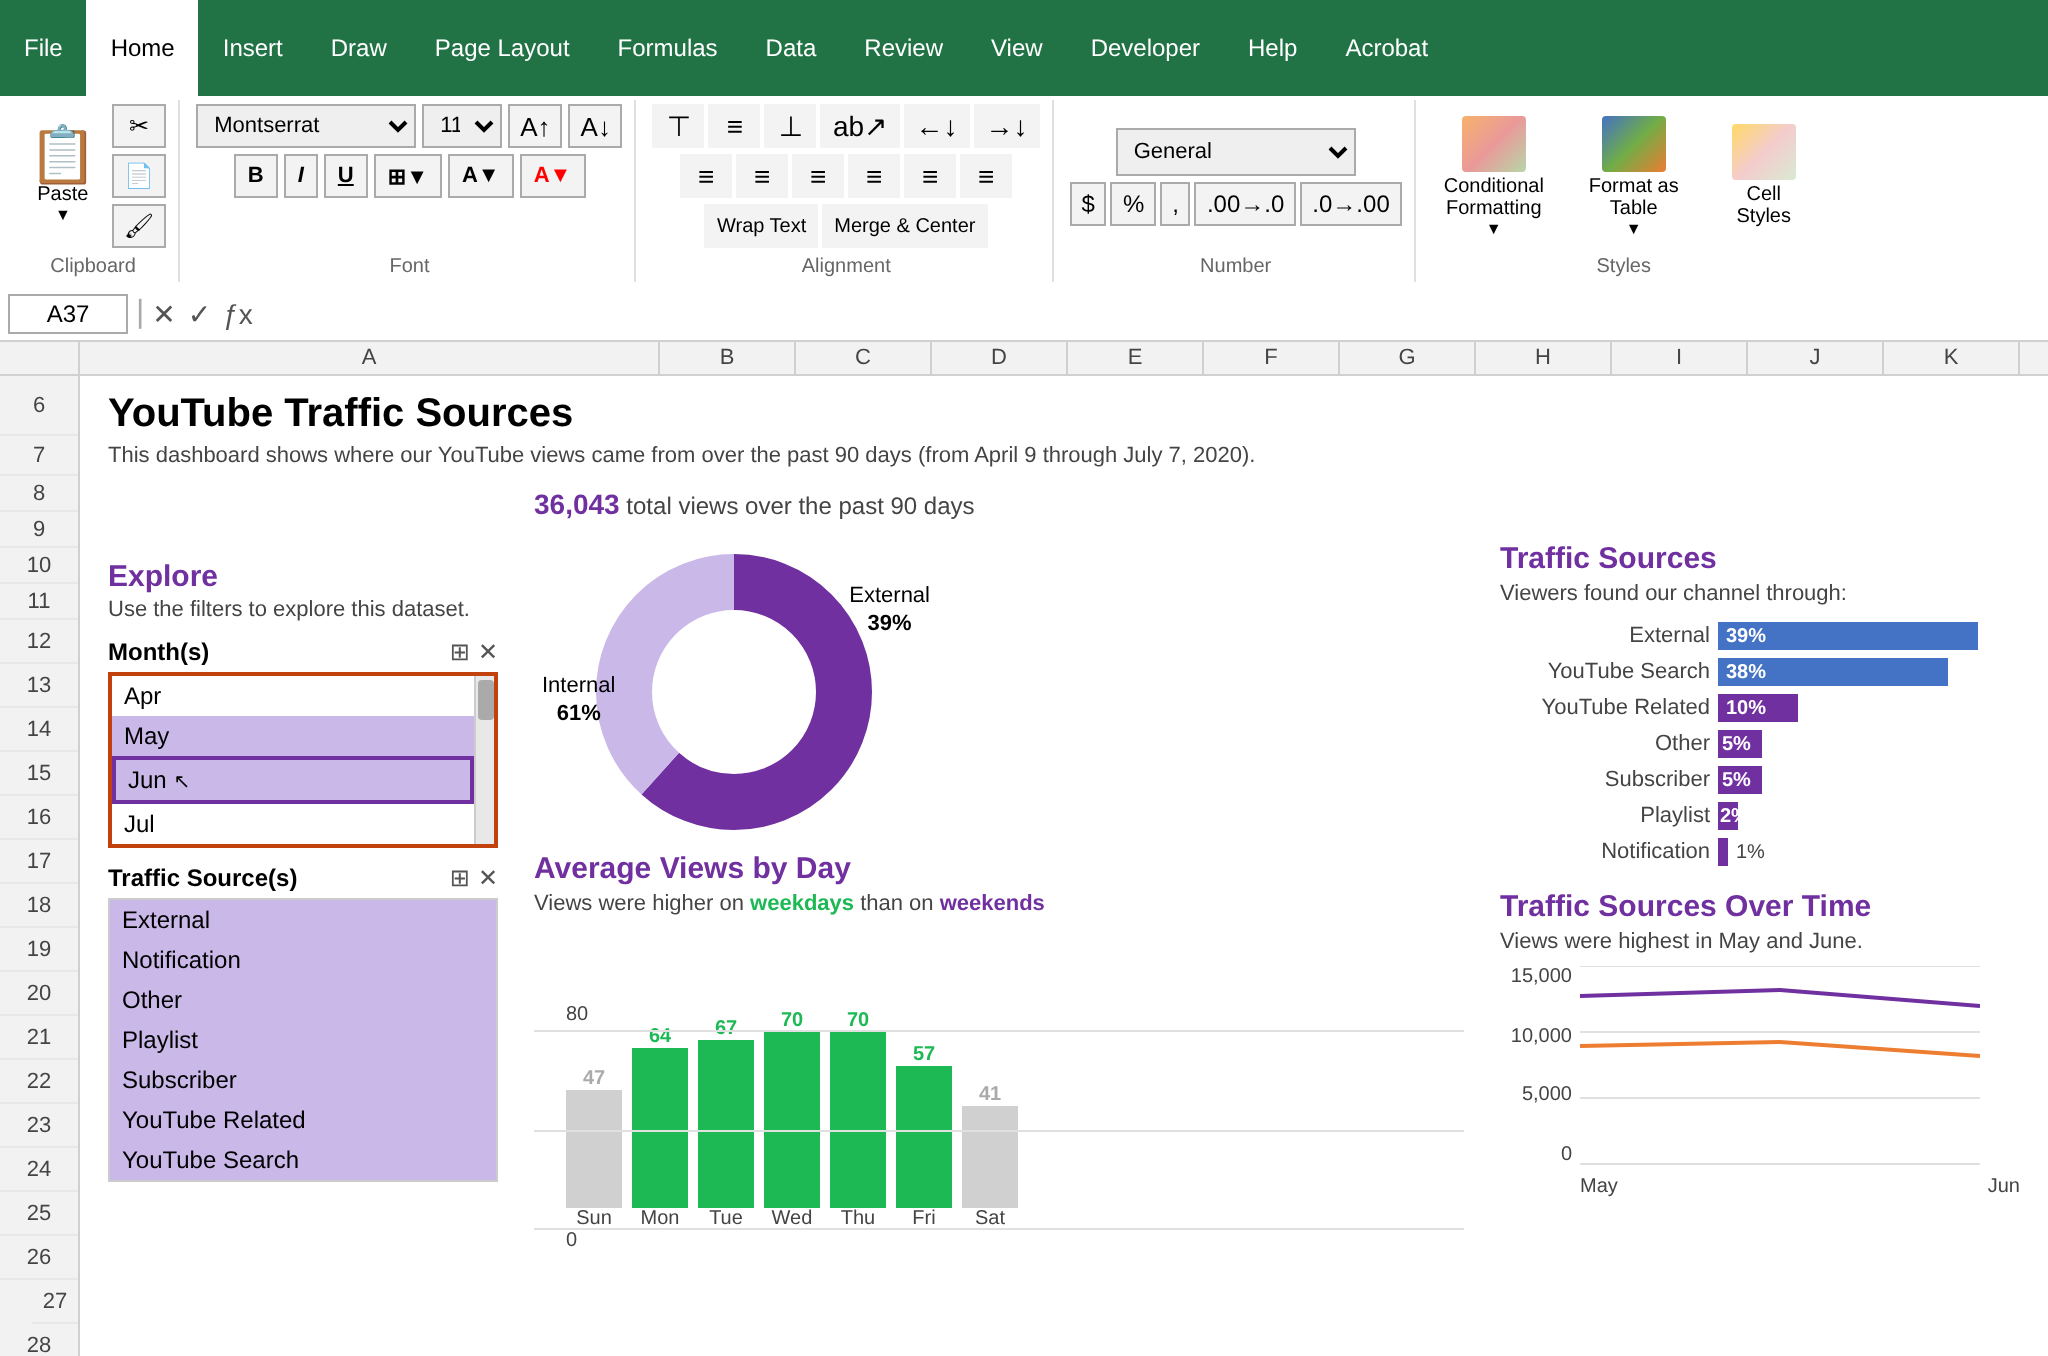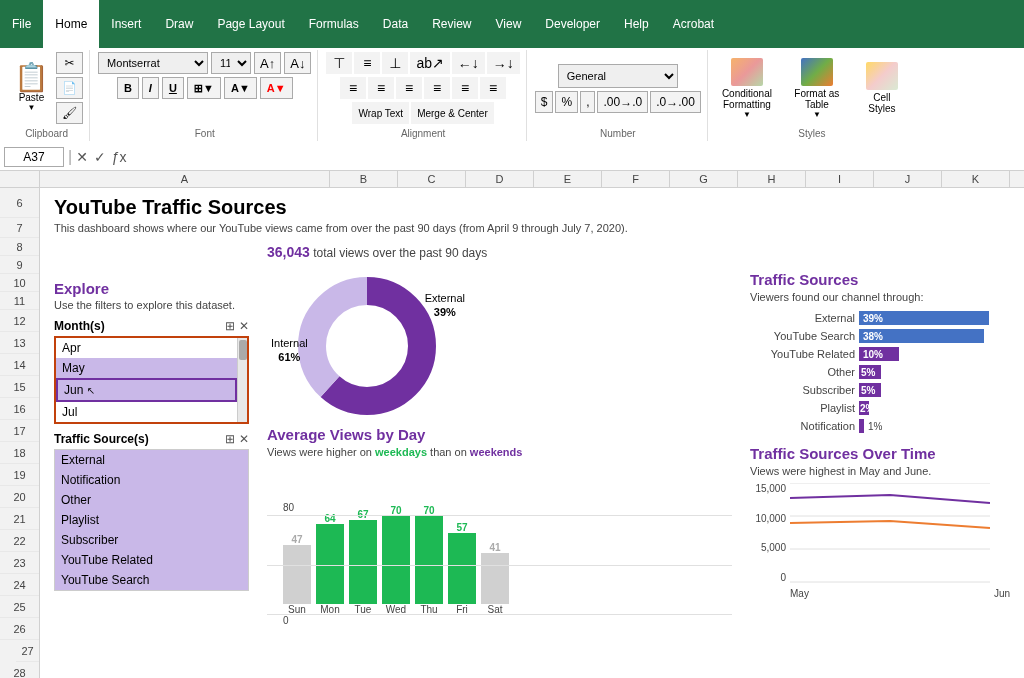--- a/index.html
+++ b/index.html
@@ -362,21 +362,21 @@
 
           <div>
             <div style="display:flex;align-items:center;gap:4px;margin-bottom:4px;">
               <span style="font-size:11px;color:#444;text-align:right;min-width:105px;">External</span>
               <div style="height:14px;background:#4472c4;width:130px;display:flex;align-items:center;">
                 <span style="font-size:10px;color:#fff;font-weight:bold;padding:0 4px;">39%</span>
               </div>
             </div>
             <div style="display:flex;align-items:center;gap:4px;margin-bottom:4px;">
               <span style="font-size:11px;color:#444;text-align:right;min-width:105px;">YouTube Search</span>
-              <div style="height:14px;background:#4472c4;width:125px;display:flex;align-items:center;">
+              <div style="height:14px;background:#4472c4;width:115px;display:flex;align-items:center;">
                 <span style="font-size:10px;color:#fff;font-weight:bold;padding:0 4px;">38%</span>
               </div>
             </div>
             <div style="display:flex;align-items:center;gap:4px;margin-bottom:4px;">
               <span style="font-size:11px;color:#444;text-align:right;min-width:105px;">YouTube Related</span>
               <div style="height:14px;background:#7030a0;width:40px;display:flex;align-items:center;">
                 <span style="font-size:10px;color:#fff;font-weight:bold;padding:0 4px;">10%</span>
               </div>
             </div>
             <div style="display:flex;align-items:center;gap:4px;margin-bottom:4px;">

